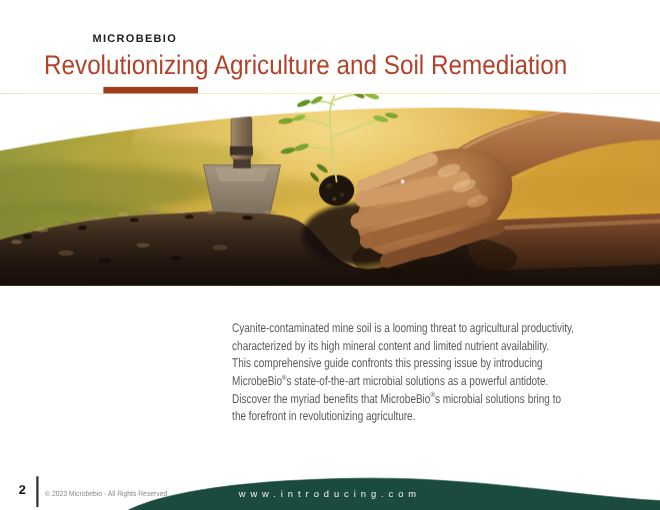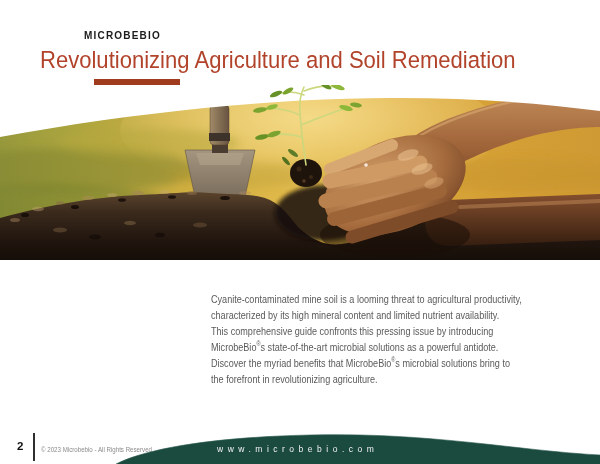--- a/index.html
+++ b/index.html
@@ -206,15 +206,15 @@
   </div>
 
   <div class="page-num">2</div>
   <div class="foot-divider"></div>
   <div class="copyright">© 2023 Microbebio - All Rights Reserved</div>
 
   <svg class="swoosh" viewBox="0 0 600 80" aria-hidden="true">
     <path d="M116,80 C150,63 220,53 310,51 C430,48 520,67 600,71 L600,80 Z" fill="#1b4a3f"></path>
     <path d="M116,80 C150,63 220,53 310,51 C430,48 520,67 600,71" fill="none" stroke="#2e5d50" stroke-width="1" opacity=".6"></path>
   </svg>
-  <div class="website">www.microbebio.com</div>
+  <div class="website">www.introducing.com</div>
 
 </div>
 
 </body></html>

